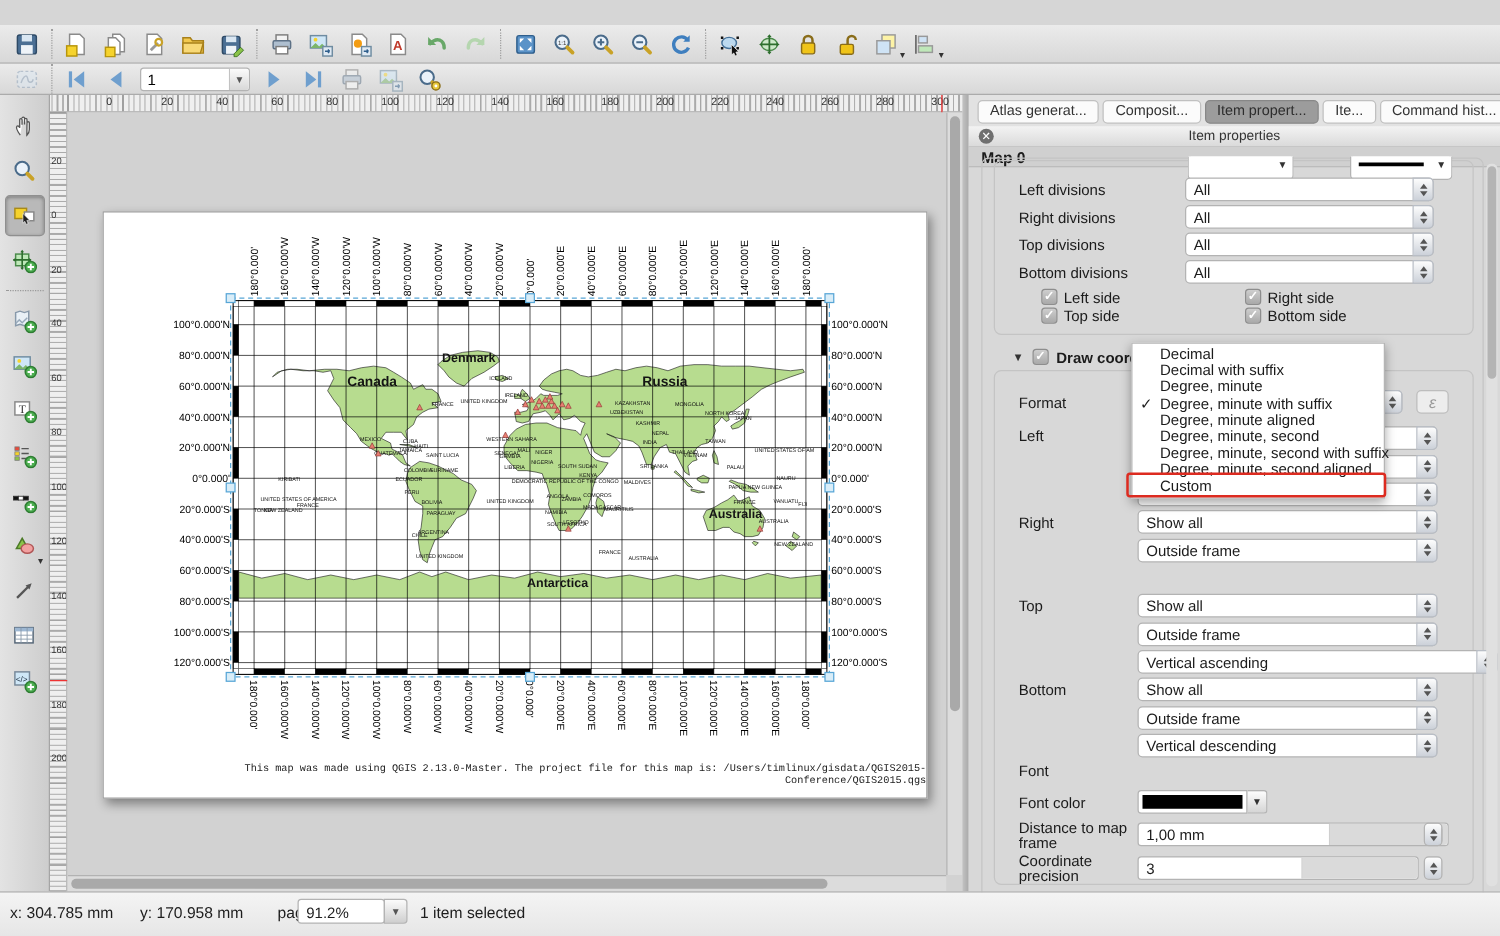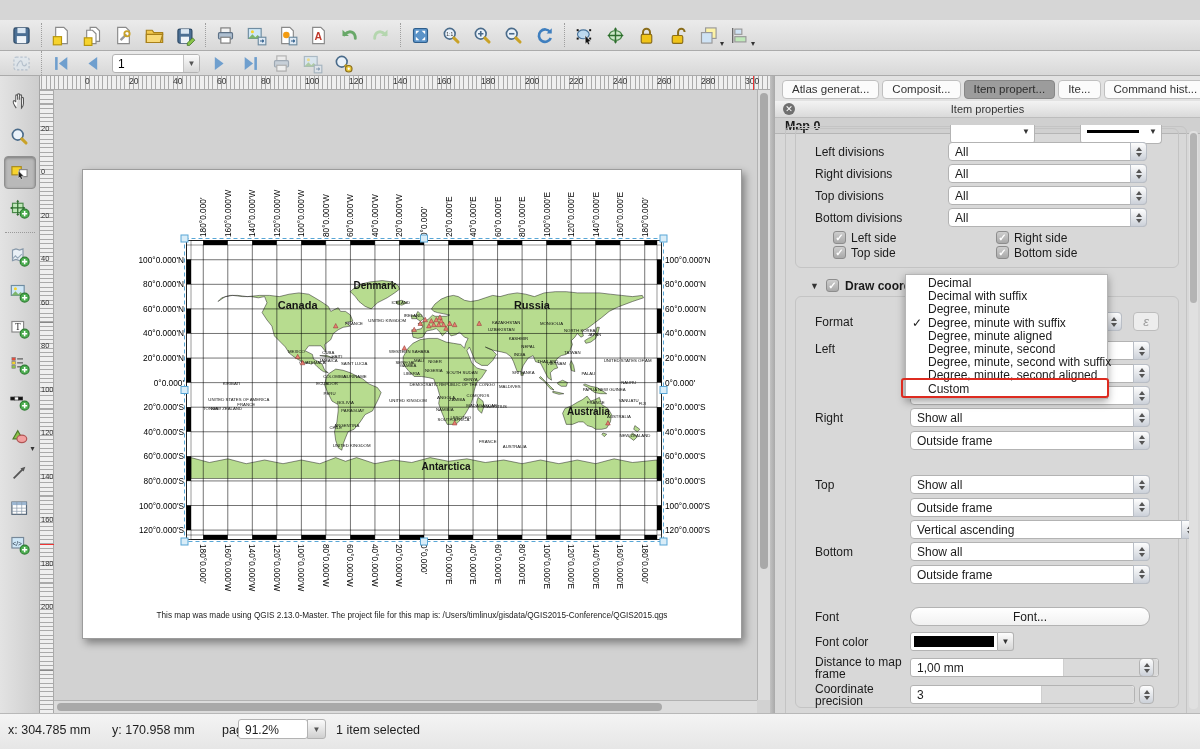--- a/index.html
+++ b/index.html
@@ -52,21 +52,21 @@
     background-size:4px 100%,7px 100%,12px 100%;
     background-position:right 14px,right 14px,right 14px;overflow:hidden;}
   .vruler span{position:absolute;left:1px;font-size:7.5px;color:#333;}
   .rcorner{position:absolute;left:40px;top:76px;width:14px;height:14px;background:#e6e6e6;border-right:1px solid #aaa;border-bottom:1px solid #aaa;}
   .redmark-h{position:absolute;top:76px;width:1px;height:14px;background:#e33;}
   .redmark-v{position:absolute;left:40px;width:14px;height:1px;background:#e33;}
 
   .canvas{position:absolute;left:54px;top:90px;width:716px;bottom:36px;background:#d2d2d2;overflow:hidden;}
   .page{position:absolute;left:28px;top:79px;width:660px;height:470px;background:#fff;border:1px solid #9c9c9c;
     box-shadow:3px 4px 8px rgba(0,0,0,.4);}
-  .caption{position:absolute;left:0;right:0;top:441px;text-align:center;font-size:8.2px;color:#222;}
+  .caption{position:absolute;left:0;right:0;top:441px;text-align:right;font-size:8.2px;color:#222;font-family:Liberation Mono, monospace;}
   .vscroll{position:absolute;right:0;top:0;bottom:13px;width:13px;background:#dcdcdc;border-left:1px solid #b2b2b2;}
   .vscroll .thumb{position:absolute;left:2px;right:2px;top:3px;height:78%;background:#a9a9a9;border-radius:5px;}
   .hscroll{position:absolute;left:0;right:13px;bottom:0;height:13px;background:#dcdcdc;border-top:1px solid #b2b2b2;}
   .hscroll .thumb{position:absolute;top:2px;bottom:2px;left:3px;width:86%;background:#a9a9a9;border-radius:5px;}
   .splitter{position:absolute;left:770px;top:76px;bottom:36px;width:5px;background:linear-gradient(90deg,#c2c2c2,#a9a9a9);}
 
   
   .panel{position:absolute;left:775px;top:76px;width:425px;bottom:36px;background:#e2e2e2;font-size:12px;color:#1b1b1b;}
   .tabsrow{position:absolute;left:0;right:0;top:4px;height:21px;display:flex;gap:3px;padding-left:7px;}
   .tab{background:#fbfbfb;border:1px solid #c0c0c0;border-radius:4px;padding:2px 9px 0;font-size:11.5px;color:#333;white-space:nowrap;height:19px;}
@@ -910,23 +910,26 @@
 
       <div class="plabel" style="left:40px;top:411px">Bottom</div>
       <div class="combo" style="left:135px;top:408px;width:240px">
           <span class="cval">Show all</span>
           <span class="spin"></span>
         </div>
       <div class="combo" style="left:135px;top:430.5px;width:240px">
           <span class="cval">Outside frame</span>
           <span class="spin"></span>
         </div>
+      <div class="combo" style="left:135px;top:453px;width:240px">
+          <span class="cval">Vertical descending</span>
+          <span class="spin"></span>
+        </div>
 
       <div class="plabel" style="left:40px;top:476px">Font</div>
-      <div class="fontbtn" style="left:135px;top:473px;width:240px">Font...</div>
 
       <div class="plabel" style="left:40px;top:501px">Font color</div>
       <div class="swatch" style="left:135px;top:498px;width:88px">
           <div class="inner"></div>
         </div>
       <div class="swbtn" style="left:223px;top:498px">▼</div>
 
       <div class="plabel" style="left:40px;top:521px">Distance to map</div>
       <div class="plabel" style="left:40px;top:533px">frame</div>
       <div class="combo" style="left:135px;top:524px;width:249px;border-radius:3px">

